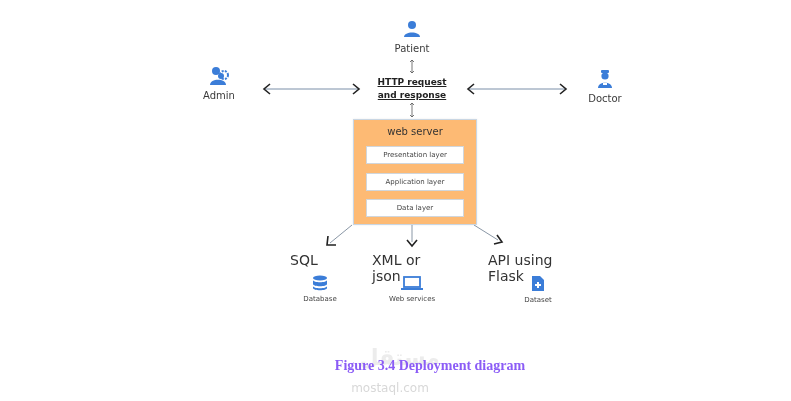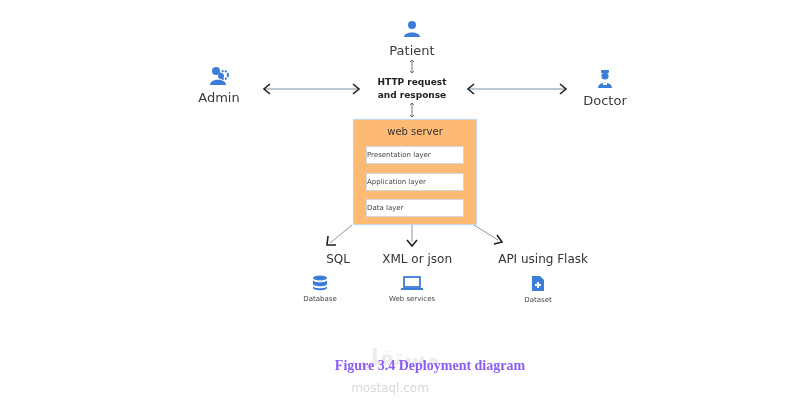--- a/index.html
+++ b/index.html
@@ -1,24 +1,24 @@
 <!DOCTYPE html>
 <html><head>
 <meta charset="utf-8">
 <style>
   html, body { margin:0; padding:0; background:#ffffff; }
   body { width:791px; height:401px; position:relative; overflow:hidden; font-family:"DejaVu Sans", sans-serif; color:#333; }
   .abs { position:absolute; }
-  .actor-label { font-size:13px; color:#3a3a3a; text-align:center; }
+  .actor-label { font-size:10px; color:#3a3a3a; text-align:center; }
   .icon-blue { fill:#3b7dd8; }
-  .mid-label { font-size:9px; color:#222; font-weight:bold; text-align:center; line-height:13px; }
+  .mid-label { font-size:9px; color:#222; font-weight:bold; text-align:center; line-height:13px;text-decoration:underline; }
   .server { position:absolute; left:353px; top:119px; width:122px; height:104px; border:1px solid #c9d6e3; background:#fdba74; box-shadow:0 0 2px rgba(0,0,0,0.08); }
   .server-title { position:absolute; left:0; right:0; top:6px; text-align:center; font-size:10px; color:#333; }
-  .layer { position:absolute; left:12px; width:96px; height:16px; border:1px solid #d0d6dc; font-size:7px; text-align:left; line-height:16px; color:#444; background:#fff; }
-  .out-label { font-size:12px; color:#333; text-align:right; }
+  .layer { position:absolute; left:12px; width:96px; height:16px; border:1px solid #d0d6dc; font-size:7px; text-align:center; line-height:16px; color:#444; background:#fff; }
+  .out-label { font-size:14px; color:#333; text-align:left; }
   .res-label { font-size:7px; color:#444; }
   .caption { font-family:"Liberation Serif", serif; font-weight:bold; font-size:14px; color:#8b5cf6; text-align:center; }
   .watermark { font-family:"DejaVu Sans", sans-serif; font-size:12px; color:#d8d8d8; text-align:center; }
   .watermark-ar { font-size:22px; color:#ececec; font-weight:bold; text-align:right; }
 </style>
 </head>
 <body>
 
 <svg class="abs" style="left:0;top:0" width="791" height="401">
 

